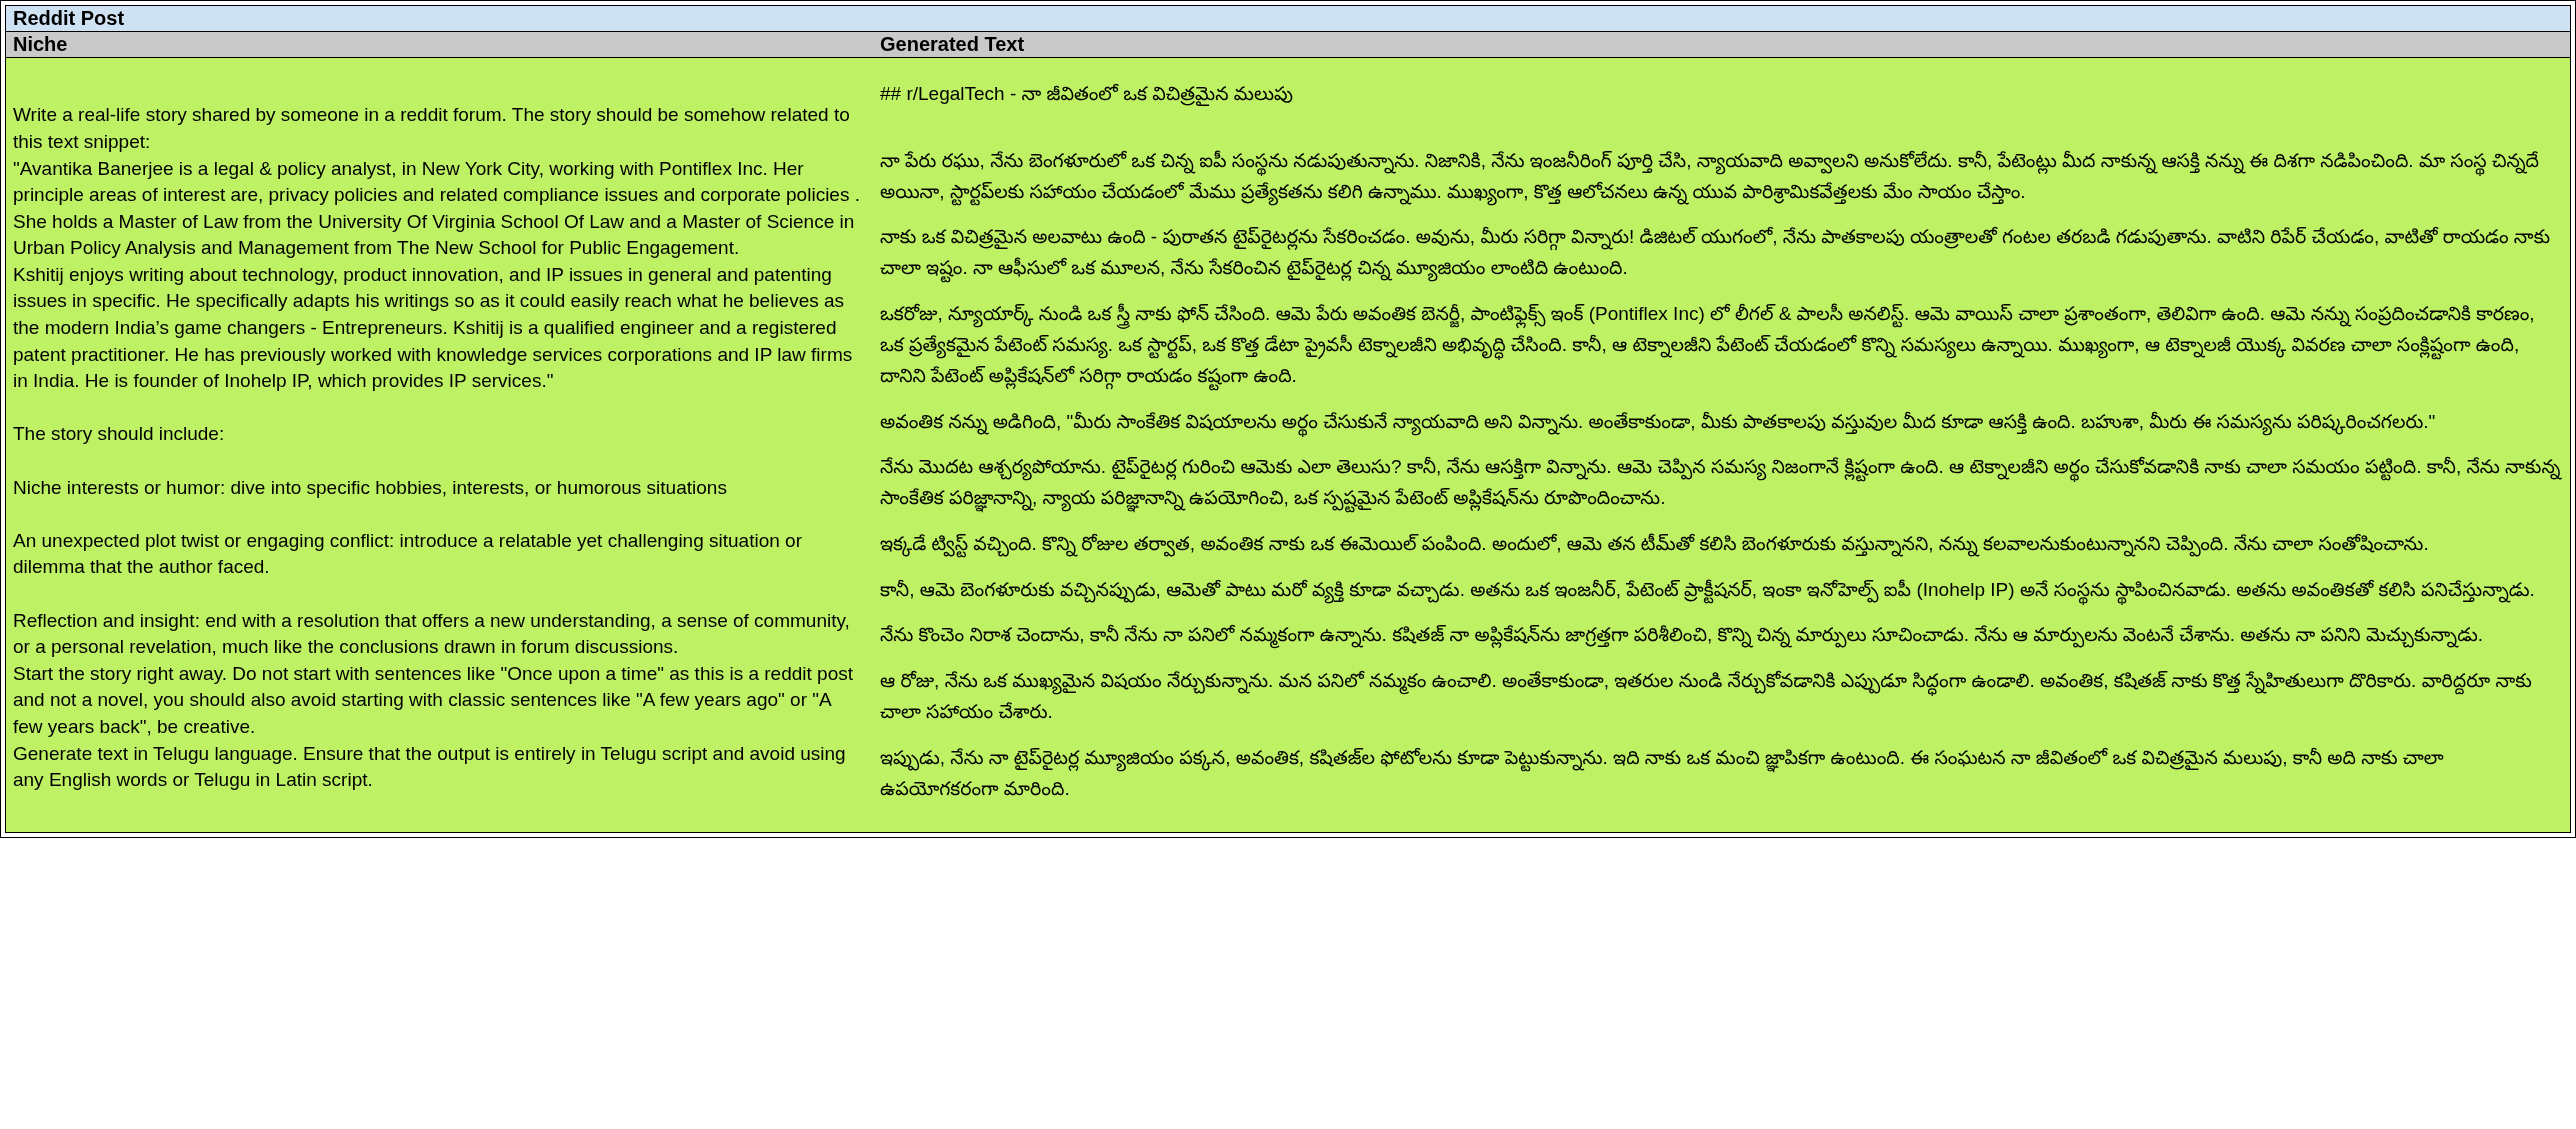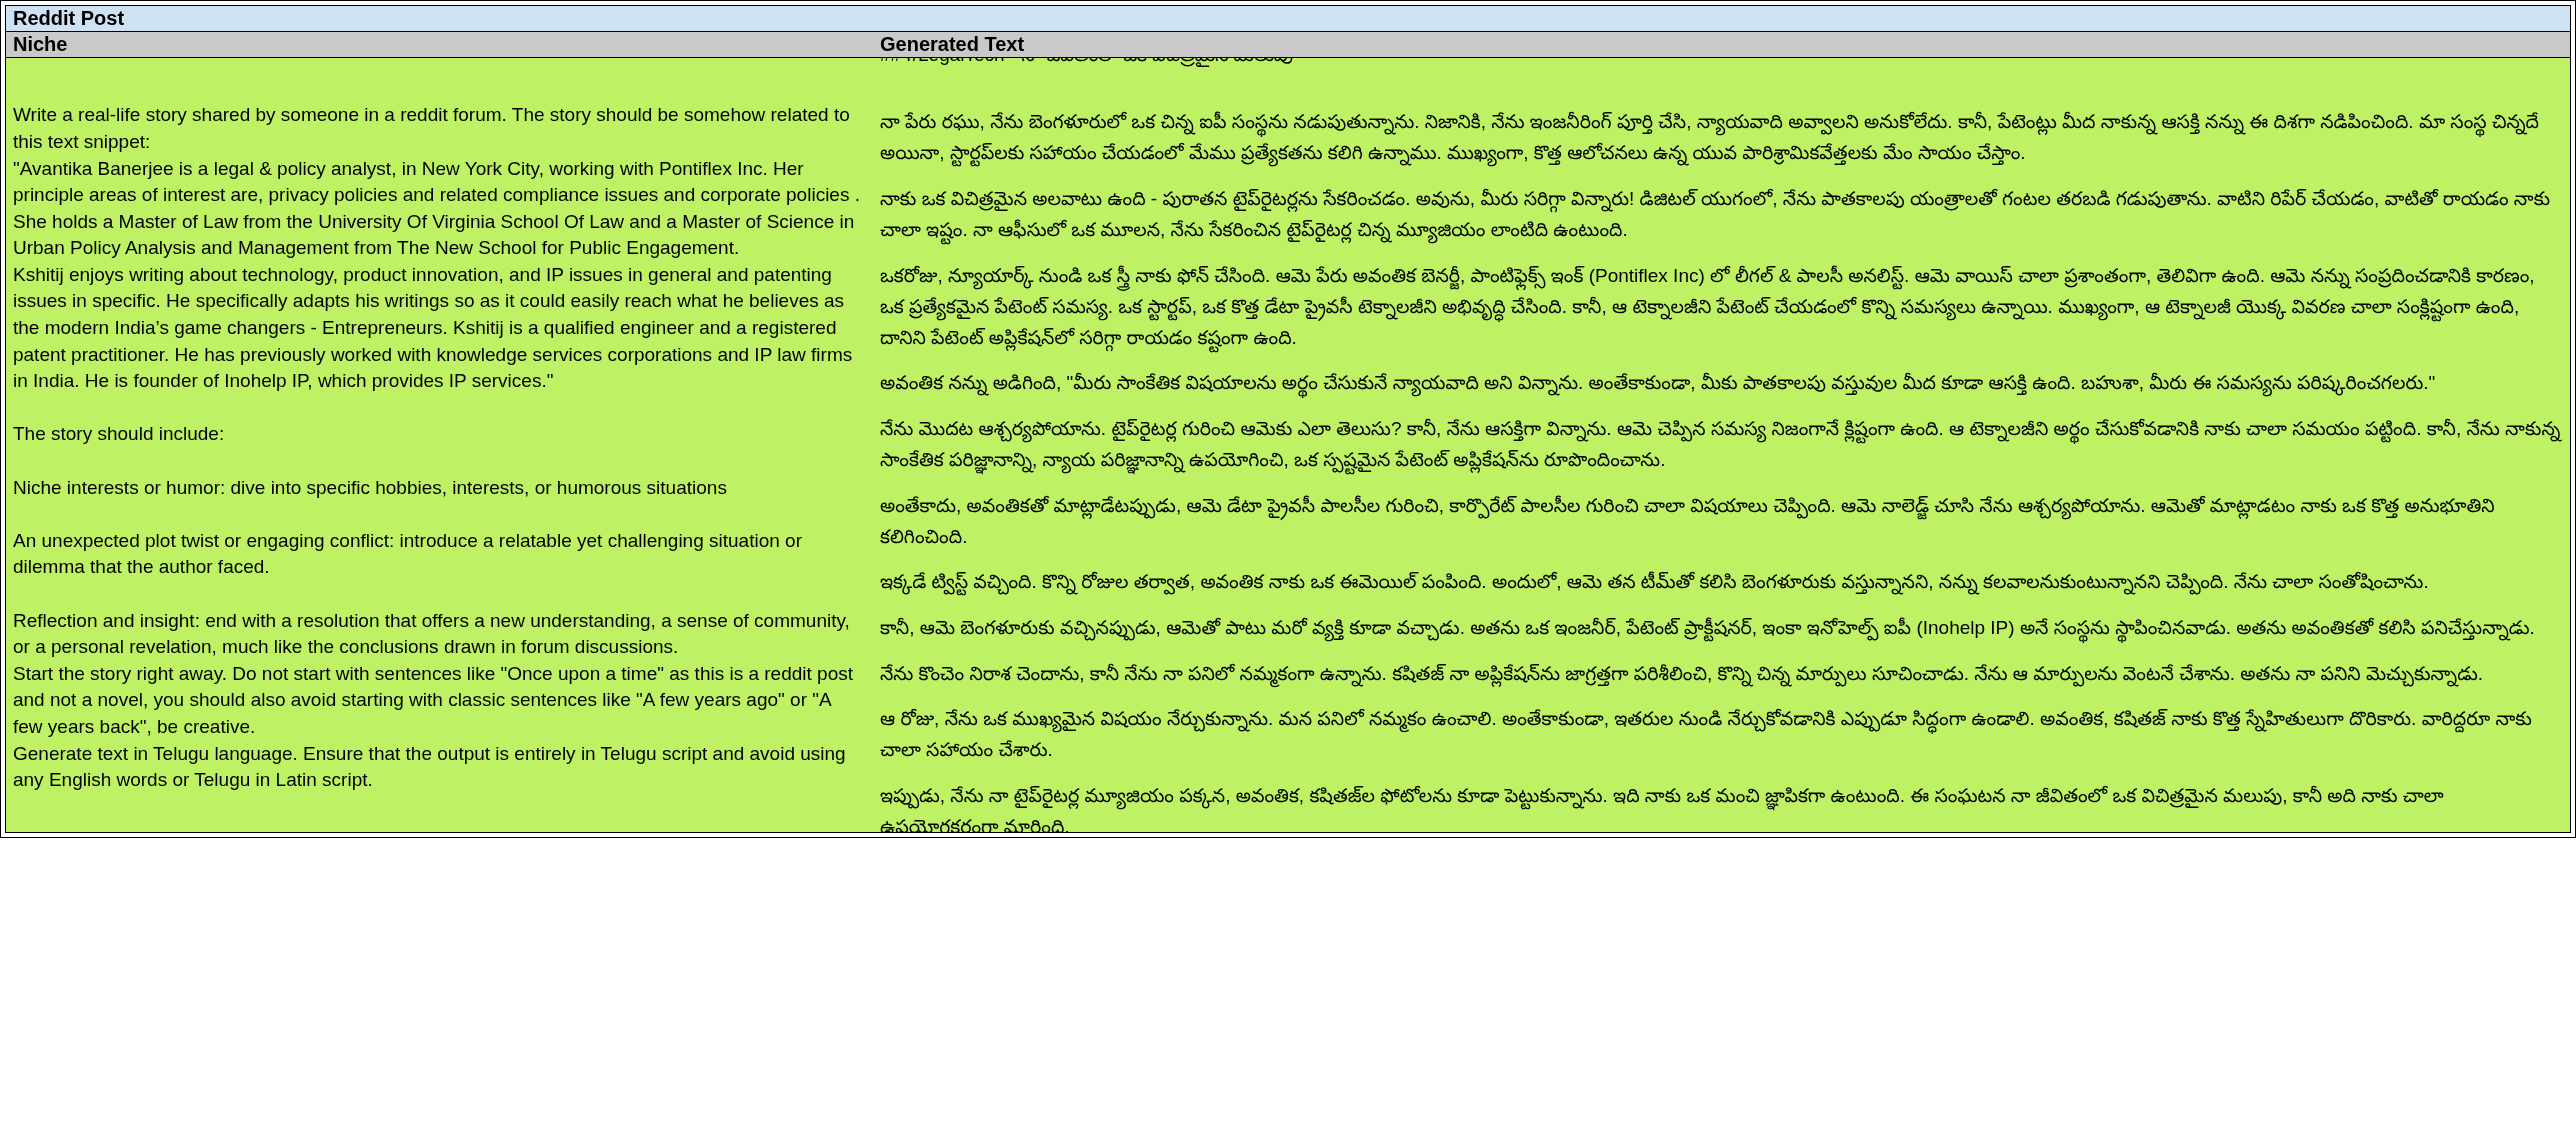--- a/index.html
+++ b/index.html
@@ -81,21 +81,20 @@
 Reflection and insight: end with a resolution that offers a new understanding, a sense of community, or a personal revelation, much like the conclusions drawn in forum discussions.
 Start the story right away. Do not start with sentences like "Once upon a time" as this is a reddit post and not a novel, you should also avoid starting with classic sentences like "A few years ago" or "A few years back", be creative.
 Generate text in Telugu language. Ensure that the output is entirely in Telugu script and avoid using any English words or Telugu in Latin script.</div>
       <div class="cell-r generated-cell">
           <p>## r/LegalTech - నా జీవితంలో ఒక విచిత్రమైన మలుపు</p>
           <p>నా పేరు రఘు, నేను బెంగళూరులో ఒక చిన్న ఐపీ సంస్థను నడుపుతున్నాను. నిజానికి, నేను ఇంజనీరింగ్ పూర్తి చేసి, న్యాయవాది అవ్వాలని అనుకోలేదు. కానీ, పేటెంట్లు మీద నాకున్న ఆసక్తి నన్ను ఈ దిశగా నడిపించింది. మా సంస్థ చిన్నదే అయినా, స్టార్టప్‌లకు సహాయం చేయడంలో మేము ప్రత్యేకతను కలిగి ఉన్నాము. ముఖ్యంగా, కొత్త ఆలోచనలు ఉన్న యువ పారిశ్రామికవేత్తలకు మేం సాయం చేస్తాం.</p>
           <p>నాకు ఒక విచిత్రమైన అలవాటు ఉంది - పురాతన టైప్‌రైటర్లను సేకరించడం. అవును, మీరు సరిగ్గా విన్నారు! డిజిటల్ యుగంలో, నేను పాతకాలపు యంత్రాలతో గంటల తరబడి గడుపుతాను. వాటిని రిపేర్ చేయడం, వాటితో రాయడం నాకు చాలా ఇష్టం. నా ఆఫీసులో ఒక మూలన, నేను సేకరించిన టైప్‌రైటర్ల చిన్న మ్యూజియం లాంటిది ఉంటుంది.</p>
           <p>ఒకరోజు, న్యూయార్క్ నుండి ఒక స్త్రీ నాకు ఫోన్ చేసింది. ఆమె పేరు అవంతిక బెనర్జీ, పాంటిఫ్లెక్స్ ఇంక్ (Pontiflex Inc) లో లీగల్ &amp; పాలసీ అనలిస్ట్. ఆమె వాయిస్ చాలా ప్రశాంతంగా, తెలివిగా ఉంది. ఆమె నన్ను సంప్రదించడానికి కారణం, ఒక ప్రత్యేకమైన పేటెంట్ సమస్య. ఒక స్టార్టప్, ఒక కొత్త డేటా ప్రైవసీ టెక్నాలజీని అభివృద్ధి చేసింది. కానీ, ఆ టెక్నాలజీని పేటెంట్ చేయడంలో కొన్ని సమస్యలు ఉన్నాయి. ముఖ్యంగా, ఆ టెక్నాలజీ యొక్క వివరణ చాలా సంక్లిష్టంగా ఉంది, దానిని పేటెంట్ అప్లికేషన్‌లో సరిగ్గా రాయడం కష్టంగా ఉంది.</p>
           <p>అవంతిక నన్ను అడిగింది, "మీరు సాంకేతిక విషయాలను అర్థం చేసుకునే న్యాయవాది అని విన్నాను. అంతేకాకుండా, మీకు పాతకాలపు వస్తువుల మీద కూడా ఆసక్తి ఉంది. బహుశా, మీరు ఈ సమస్యను పరిష్కరించగలరు."</p>
           <p>నేను మొదట ఆశ్చర్యపోయాను. టైప్‌రైటర్ల గురించి ఆమెకు ఎలా తెలుసు? కానీ, నేను ఆసక్తిగా విన్నాను. ఆమె చెప్పిన సమస్య నిజంగానే క్లిష్టంగా ఉంది. ఆ టెక్నాలజీని అర్థం చేసుకోవడానికి నాకు చాలా సమయం పట్టింది. కానీ, నేను నాకున్న సాంకేతిక పరిజ్ఞానాన్ని, న్యాయ పరిజ్ఞానాన్ని ఉపయోగించి, ఒక స్పష్టమైన పేటెంట్ అప్లికేషన్‌ను రూపొందించాను.</p>
-          <p>అంతేకాదు, అవంతికతో మాట్లాడేటప్పుడు, ఆమె డేటా ప్రైవసీ పాలసీల గురించి, కార్పొరేట్ పాలసీల గురించి చాలా విషయాలు చెప్పింది. ఆమె నాలెడ్జ్ చూసి నేను ఆశ్చర్యపోయాను. ఆమెతో మాట్లాడటం నాకు ఒక కొత్త అనుభూతిని కలిగించింది.</p>
           <p>ఇక్కడే ట్విస్ట్ వచ్చింది. కొన్ని రోజుల తర్వాత, అవంతిక నాకు ఒక ఈమెయిల్ పంపింది. అందులో, ఆమె తన టీమ్‌తో కలిసి బెంగళూరుకు వస్తున్నానని, నన్ను కలవాలనుకుంటున్నానని చెప్పింది. నేను చాలా సంతోషించాను.</p>
           <p>కానీ, ఆమె బెంగళూరుకు వచ్చినప్పుడు, ఆమెతో పాటు మరో వ్యక్తి కూడా వచ్చాడు. అతను ఒక ఇంజనీర్, పేటెంట్ ప్రాక్టీషనర్, ఇంకా ఇనోహెల్ప్ ఐపీ (Inohelp IP) అనే సంస్థను స్థాపించినవాడు. అతను అవంతికతో కలిసి పనిచేస్తున్నాడు.</p>
           <p>నేను కొంచెం నిరాశ చెందాను, కానీ నేను నా పనిలో నమ్మకంగా ఉన్నాను. కషితజ్ నా అప్లికేషన్‌ను జాగ్రత్తగా పరిశీలించి, కొన్ని చిన్న మార్పులు సూచించాడు. నేను ఆ మార్పులను వెంటనే చేశాను. అతను నా పనిని మెచ్చుకున్నాడు.</p>
           <p>ఆ రోజు, నేను ఒక ముఖ్యమైన విషయం నేర్చుకున్నాను. మన పనిలో నమ్మకం ఉంచాలి. అంతేకాకుండా, ఇతరుల నుండి నేర్చుకోవడానికి ఎప్పుడూ సిద్ధంగా ఉండాలి. అవంతిక, కషితజ్ నాకు కొత్త స్నేహితులుగా దొరికారు. వారిద్దరూ నాకు చాలా సహాయం చేశారు.</p>
           <p>ఇప్పుడు, నేను నా టైప్‌రైటర్ల మ్యూజియం పక్కన, అవంతిక, కషితజ్‌ల ఫోటోలను కూడా పెట్టుకున్నాను. ఇది నాకు ఒక మంచి జ్ఞాపికగా ఉంటుంది. ఈ సంఘటన నా జీవితంలో ఒక విచిత్రమైన మలుపు, కానీ అది నాకు చాలా ఉపయోగకరంగా మారింది.</p>
         </div>
     </div>
 
   </div>
 </div>

